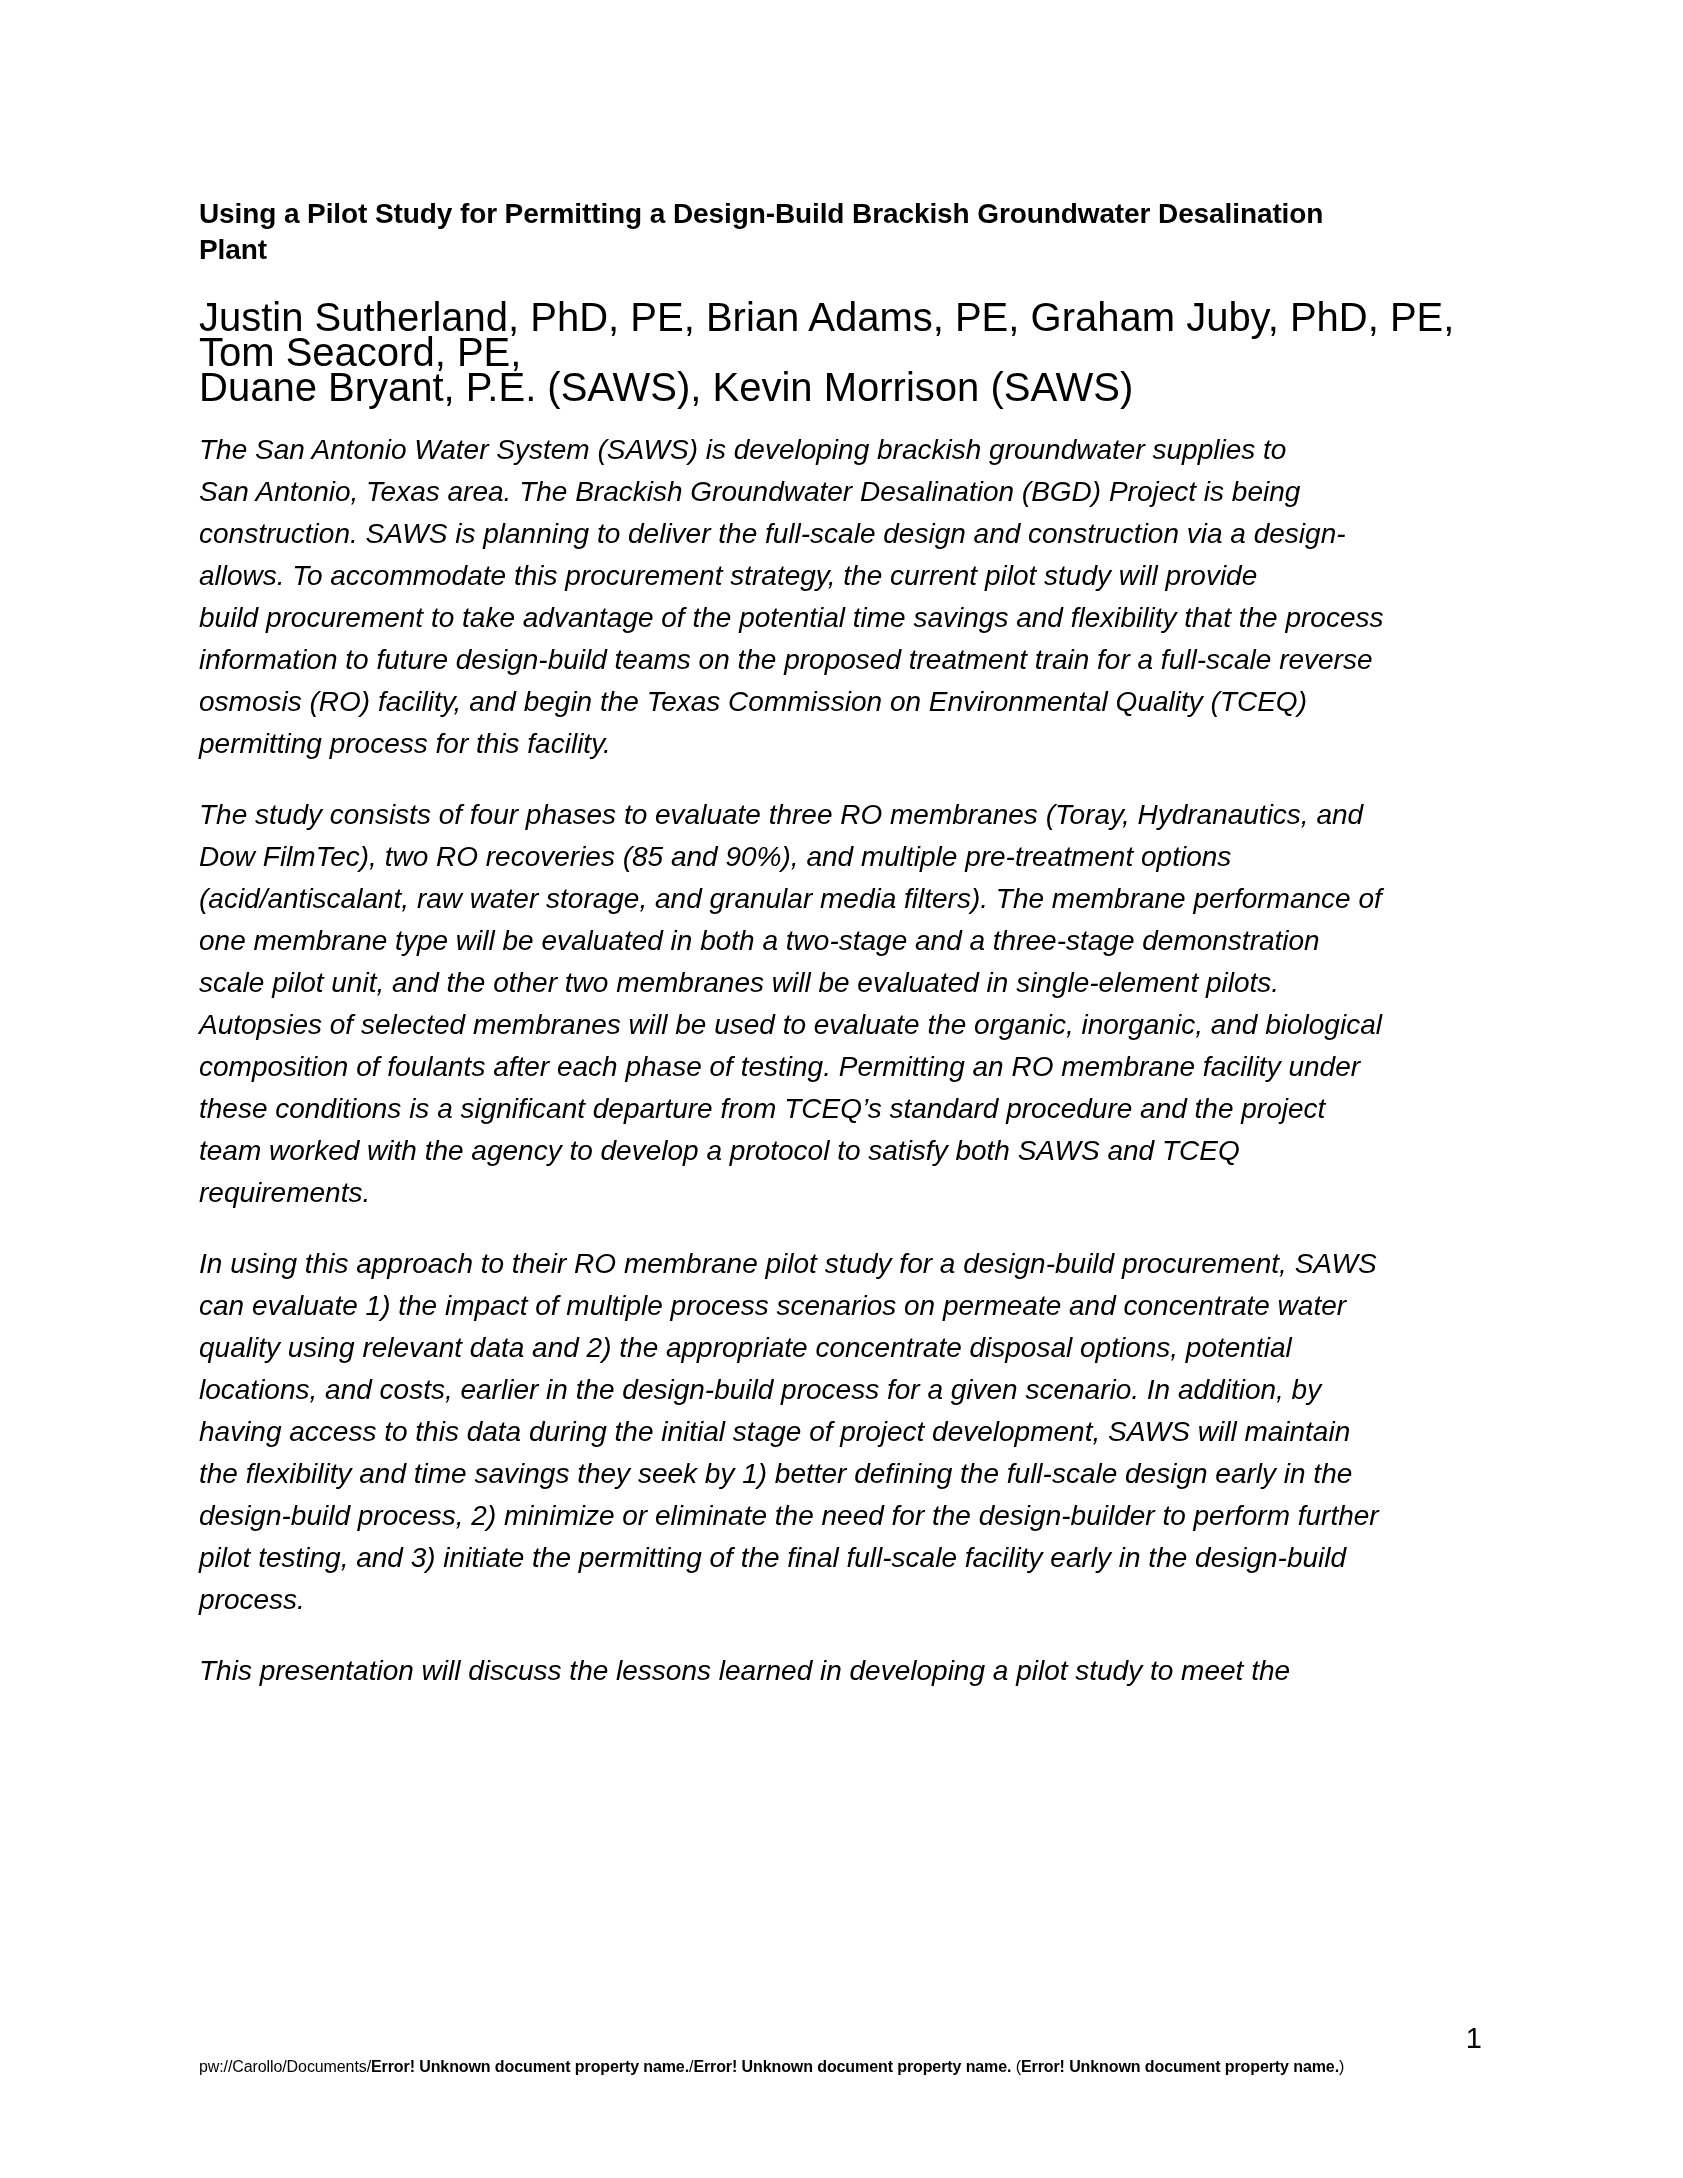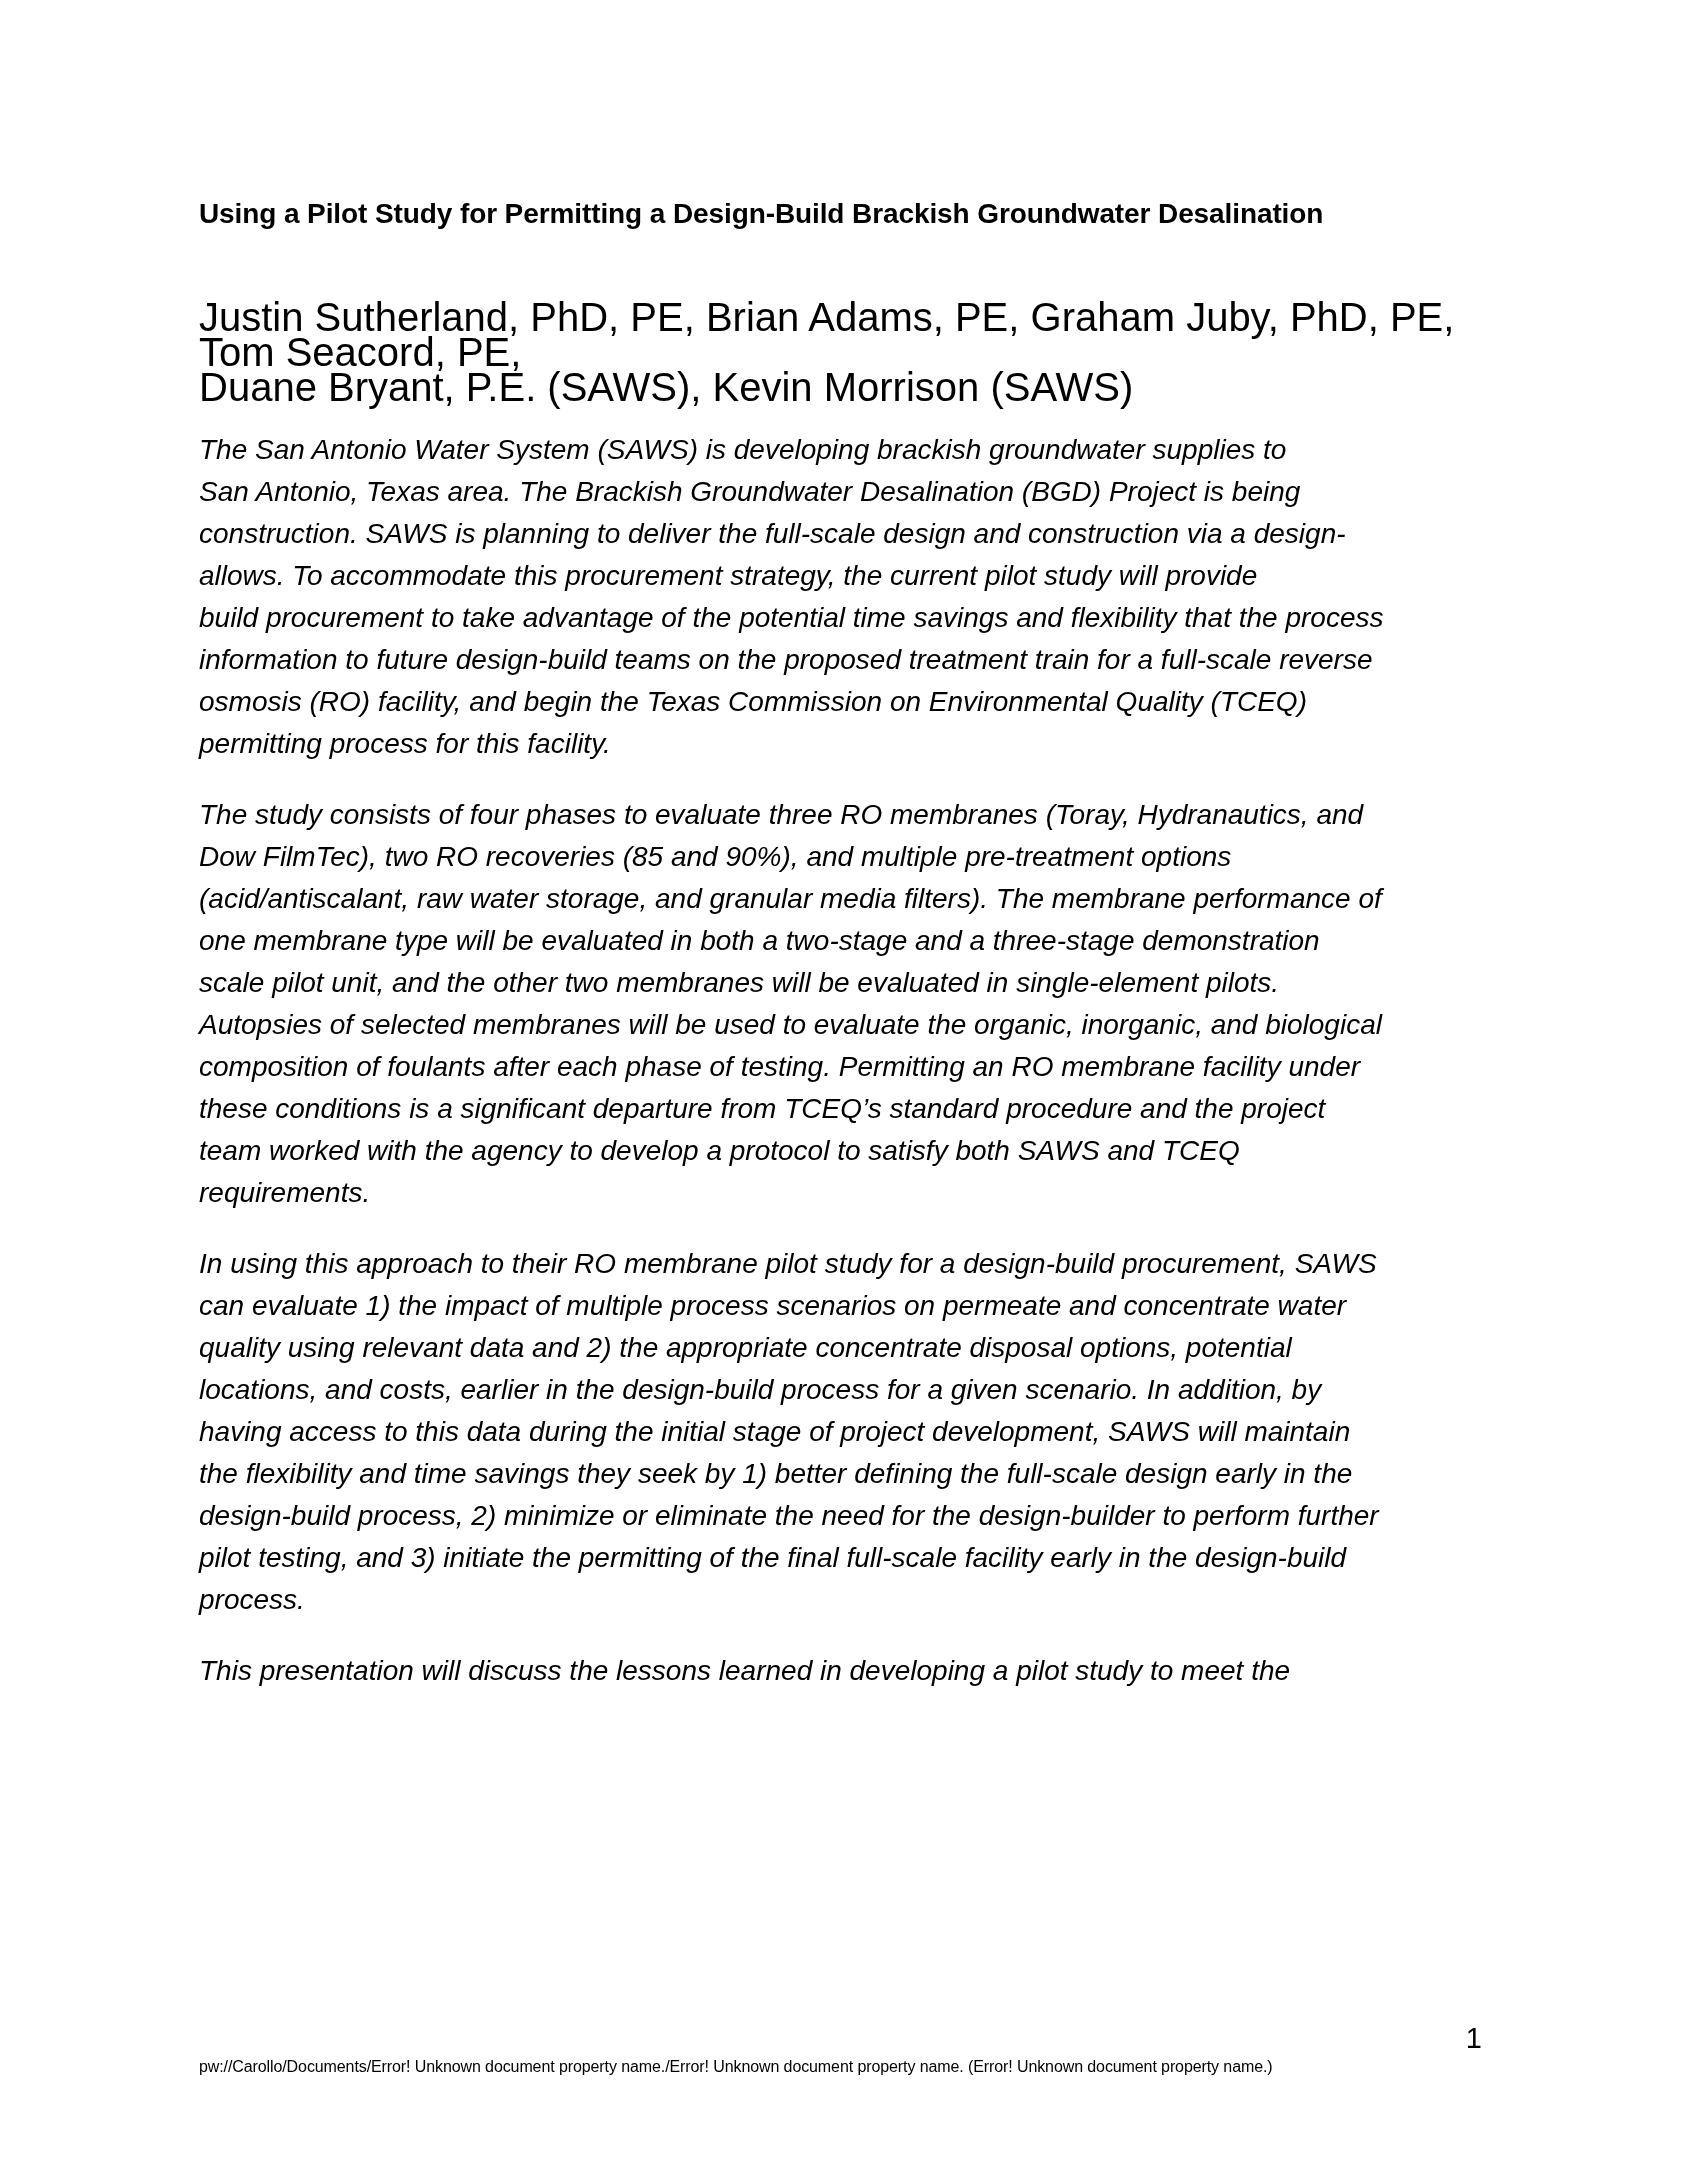--- a/index.html
+++ b/index.html
@@ -71,30 +71,31 @@
     .footer {
       position: absolute;
       left: 199px;
       top: 2057px;
       font-size: 16px;
       line-height: 20px;
       white-space: nowrap;
       letter-spacing: -0.1px;
     }
     .footer .b {
-      font-weight: normal;
+      font-weight: bold;
     }
   </style>
 </head>
 <body>
 
 <div class="page">
 
   <h1 class="title">
     <span class="line">Using a Pilot Study for Permitting a Design-Build Brackish Groundwater Desalination</span>
+    <span class="line">Plant</span>
   </h1>
 
   <div class="authors">
     <span class="line">Justin Sutherland, PhD, PE, Brian Adams, PE, Graham Juby, PhD, PE, Tom Seacord, PE,</span>
     <span class="line">Duane Bryant, P.E. (SAWS), Kevin Morrison (SAWS)</span>
   </div>
 
   <div class="body-text">
 
     <p class="para">

